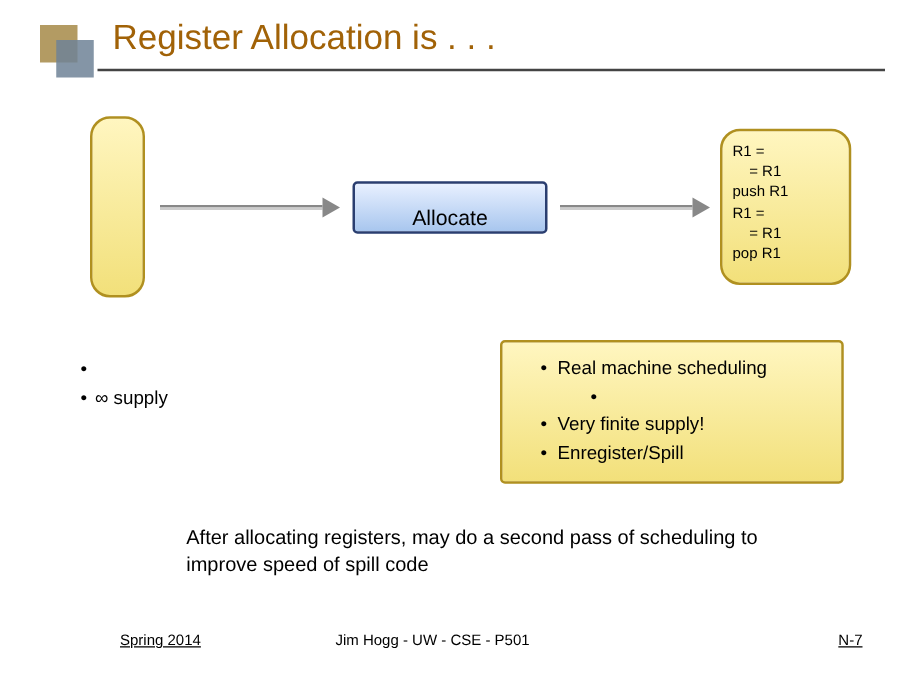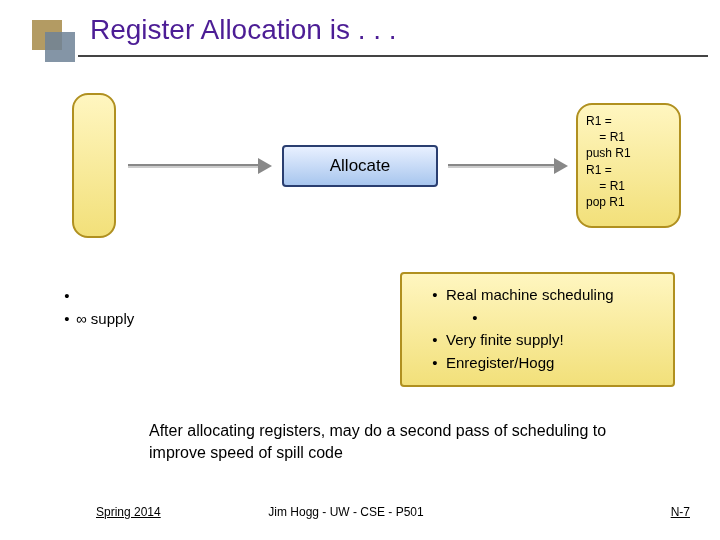--- a/index.html
+++ b/index.html
@@ -17,21 +17,21 @@
     top: 0;
     width: 720px;
     height: 70px;
   }
   .title-text {
     position: absolute;
     left: 90px;
     top: 14px;
     font-size: 28px;
     font-family: "Comic Sans MS", cursive, sans-serif;
-    color: #4c1d95;
+    color: #a16207;
   }
   .deco-square {
     position: absolute;
     width: 30px;
     height: 30px;
   }
   .sq1 { left: 32px; top: 20px; background: rgba(160,130,60,0.8); }
   .sq2 { left: 45px; top: 32px; background: rgba(110,130,150,0.85); }
   .title-underline {
     position: absolute;
@@ -70,21 +70,21 @@
   .allocate-box {
     position: absolute;
     left: 282px;
     top: 145px;
     width: 156px;
     height: 42px;
     background: linear-gradient(#e8f0ff, #a8c6ee);
     border: 2px solid #2a3e70;
     border-radius: 4px;
     display: flex;
-    align-items: center;
+    align-items: flex-end;
     justify-content: center;
     font-size: 17px;
   }
   .arrow {
     position: absolute;
     top: 156px;
     height: 20px;
   }
   .arrow-line {
     position: absolute;
@@ -219,21 +219,21 @@
     </div>
   <div class="bline sub">
       <span class="dot">•</span>
     </div>
   <div class="bline pad">
       <span class="dot">•</span>
       <span>Very finite supply!</span>
     </div>
   <div class="bline pad">
       <span class="dot">•</span>
-      <span>Enregister/Hogg</span>
+      <span>Enregister/Spill</span>
     </div>
 </div>
 
 <div class="bottom-note">After allocating registers, may do a second pass of scheduling to improve speed of spill code</div>
 
 <div class="footer-left">Spring 2014</div>
 <div class="footer-center">Jim Hogg - UW - CSE - P501</div>
 <div class="footer-right">N-7</div>
 
 </body></html>

